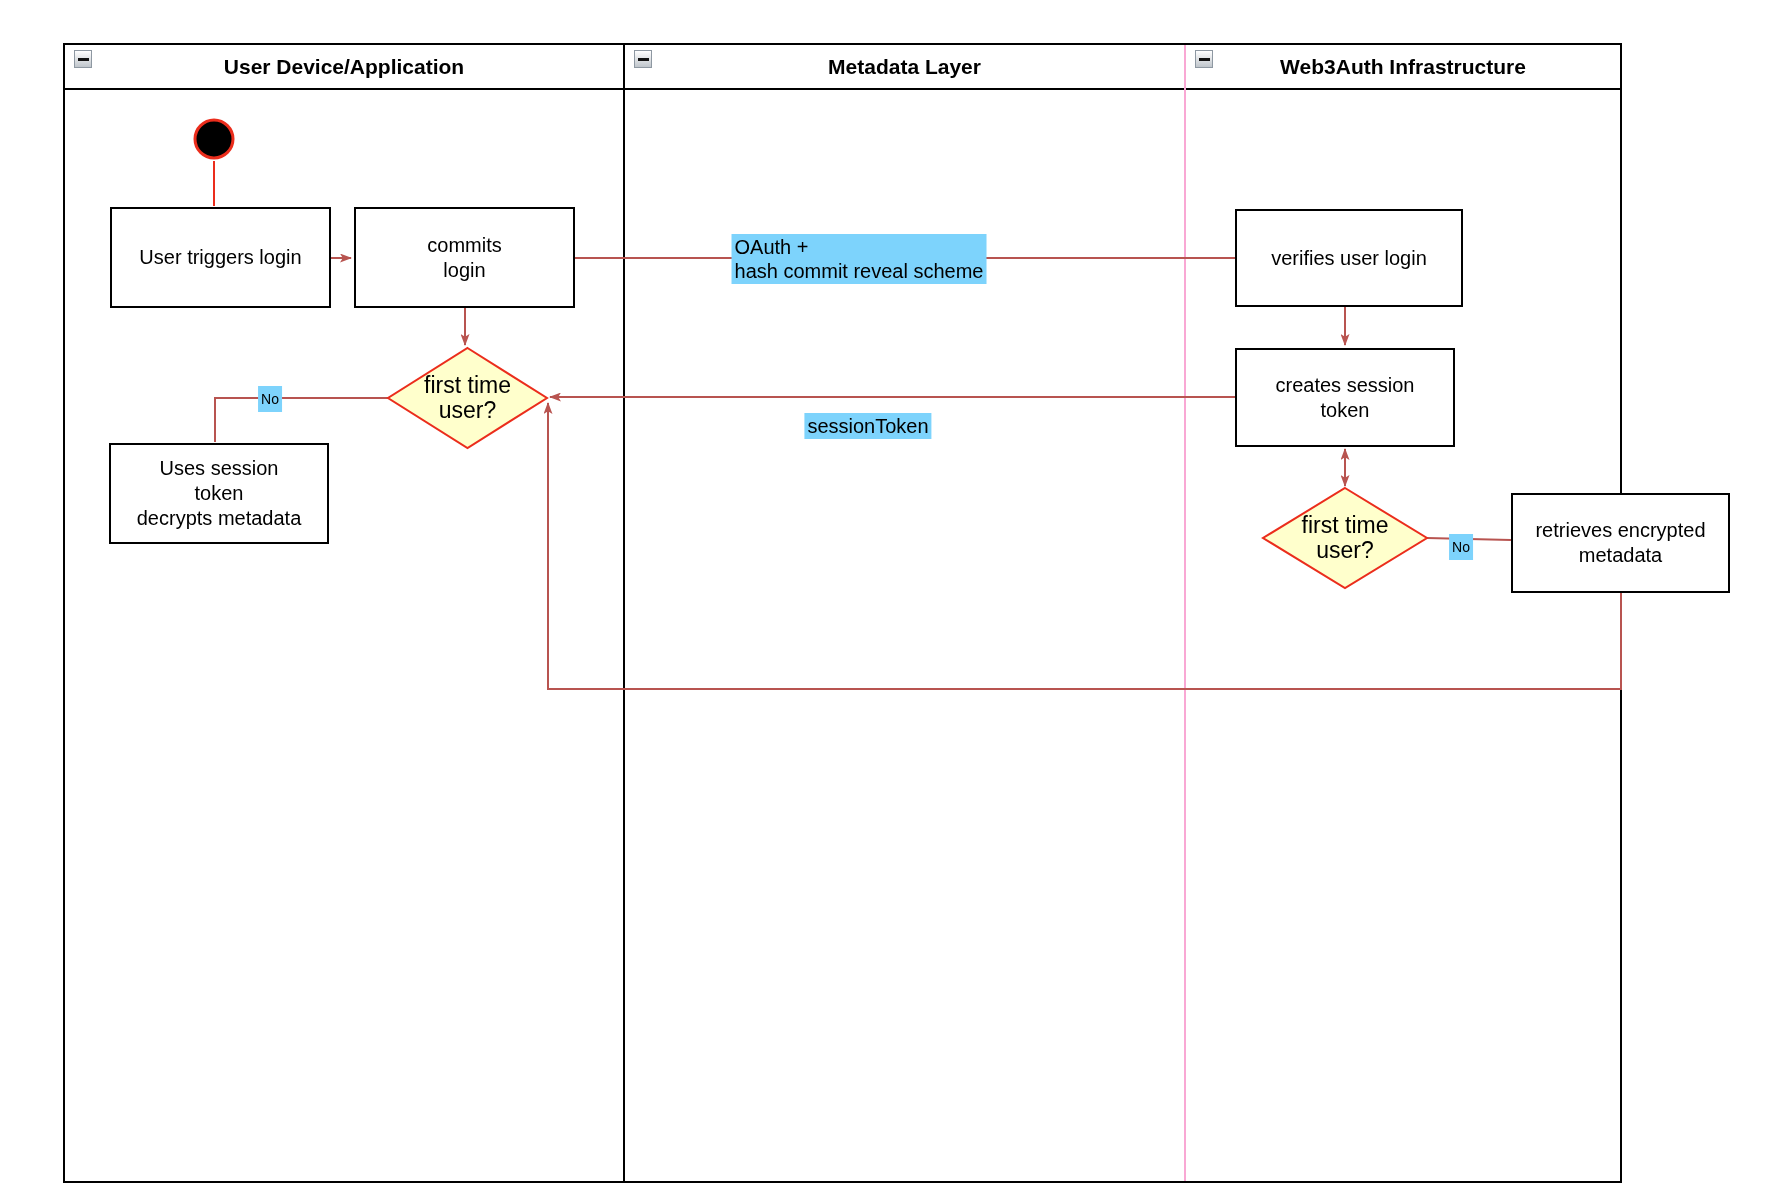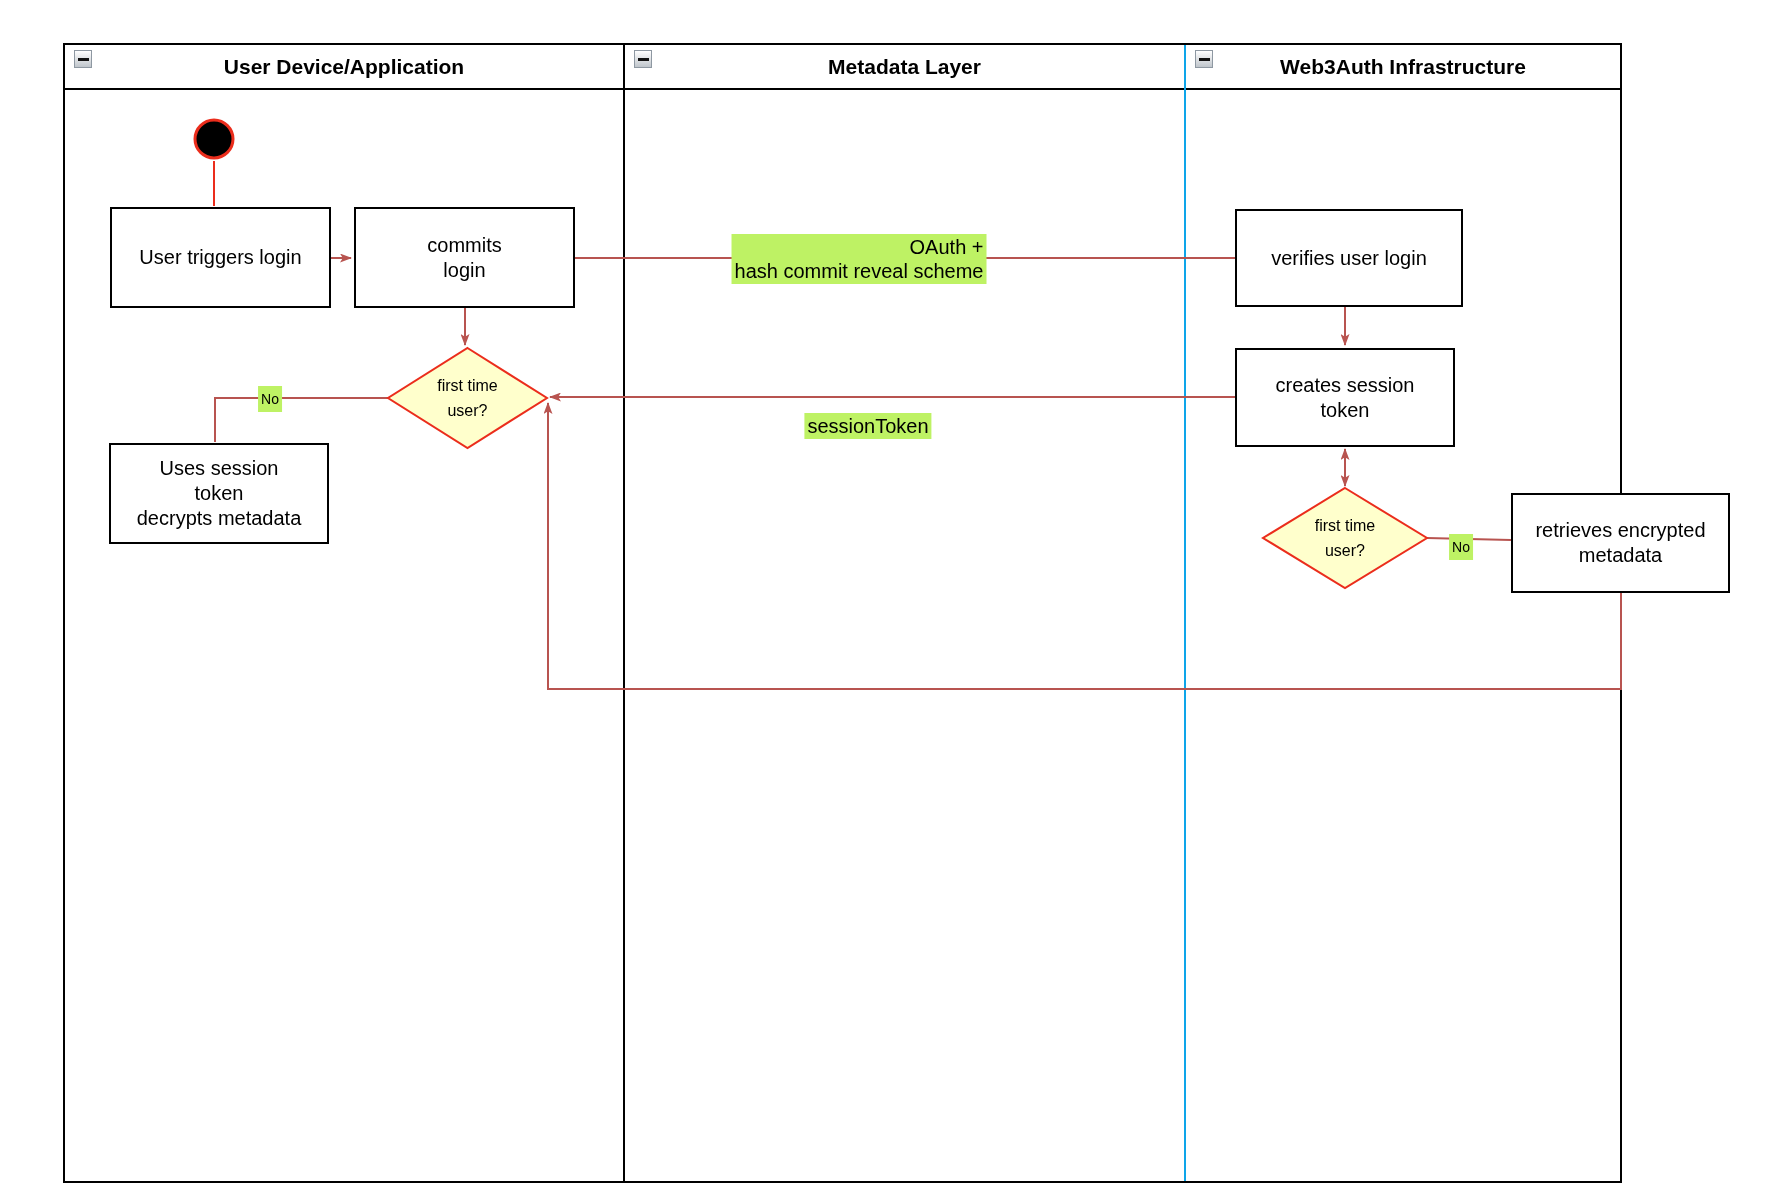--- a/index.html
+++ b/index.html
@@ -8,21 +8,21 @@
     font-family:"Liberation Sans",sans-serif;color:#000;
   }
   *{box-sizing:border-box;}
   
   .frame{
     position:absolute;left:63px;top:43px;width:1559px;height:1140px;
     border:2px solid #000;display:flex;background:#fff;
   }
   .lane{display:flex;flex-direction:column;}
   .lane.l1{width:560px;border-right:2px solid #000;}
-  .lane.l2{width:561px;border-right:2px solid #0ea5e9;text-align:right;}
+  .lane.l2{width:561px;border-right:2px solid #f9a8d4;text-align:right;}
   .lane.l3{flex:1;}
   .lane-header{
     position:relative;height:45px;border-bottom:2px solid #000;
     display:flex;align-items:center;justify-content:center;
     font-weight:bold;font-size:21px;
   }
   .lane-body{flex:1;}
   .collapse{
     position:absolute;left:9px;top:5px;width:18px;height:18px;
     border:1px solid #8e98a2;background:linear-gradient(180deg,#ffffff 0%,#dde0e3 55%,#bfc5cb 100%);
@@ -33,26 +33,26 @@
   .overlay{position:absolute;left:0;top:0;width:1780px;height:1202px;pointer-events:none;}
   
   .node{
     position:absolute;border:2px solid #000;background:#fff;
     display:flex;align-items:center;justify-content:center;text-align:center;
     font-size:20px;line-height:25px;white-space:pre-line;
   }
   
   .dlabel{
     position:absolute;display:flex;align-items:center;justify-content:center;
-    text-align:center;font-size:16px;line-height:25px;white-space:pre-line;
+    text-align:center;font-size:23px;line-height:25px;white-space:pre-line;
   }
   
   .elabel{
     position:absolute;transform:translate(-50%,-50%);
-    background:#bef264;padding:1px 3px;text-align:right;
+    background:#7dd3fc;padding:1px 3px;text-align:left;
     font-size:20px;line-height:24px;white-space:pre-line;
   }
   .elabel.small{font-size:14px;}
 </style>
 </head>
 <body>
 
 <div class="canvas">
 
   <div class="frame">

